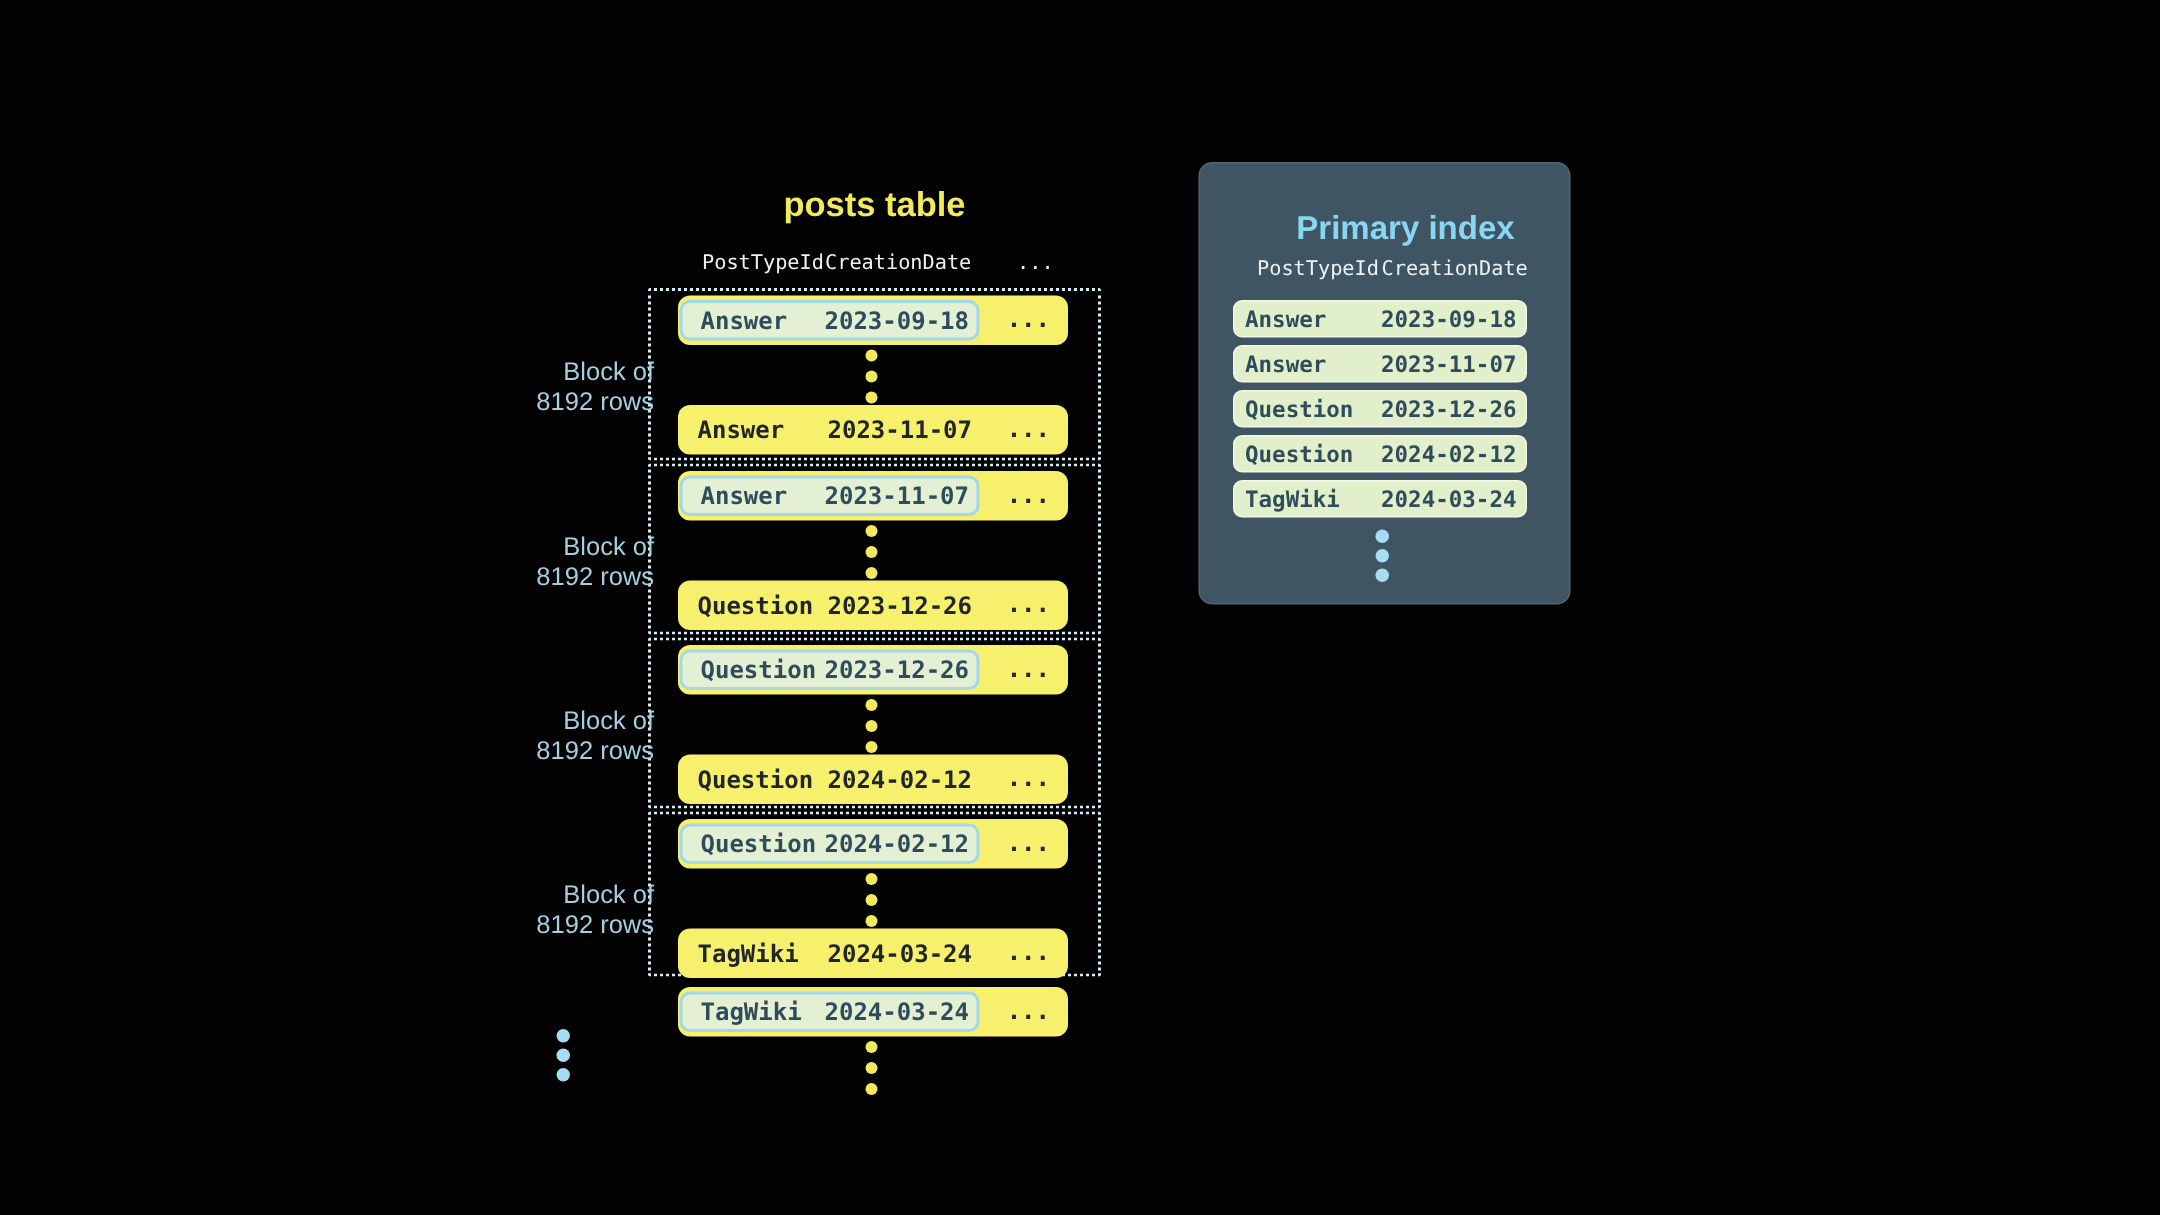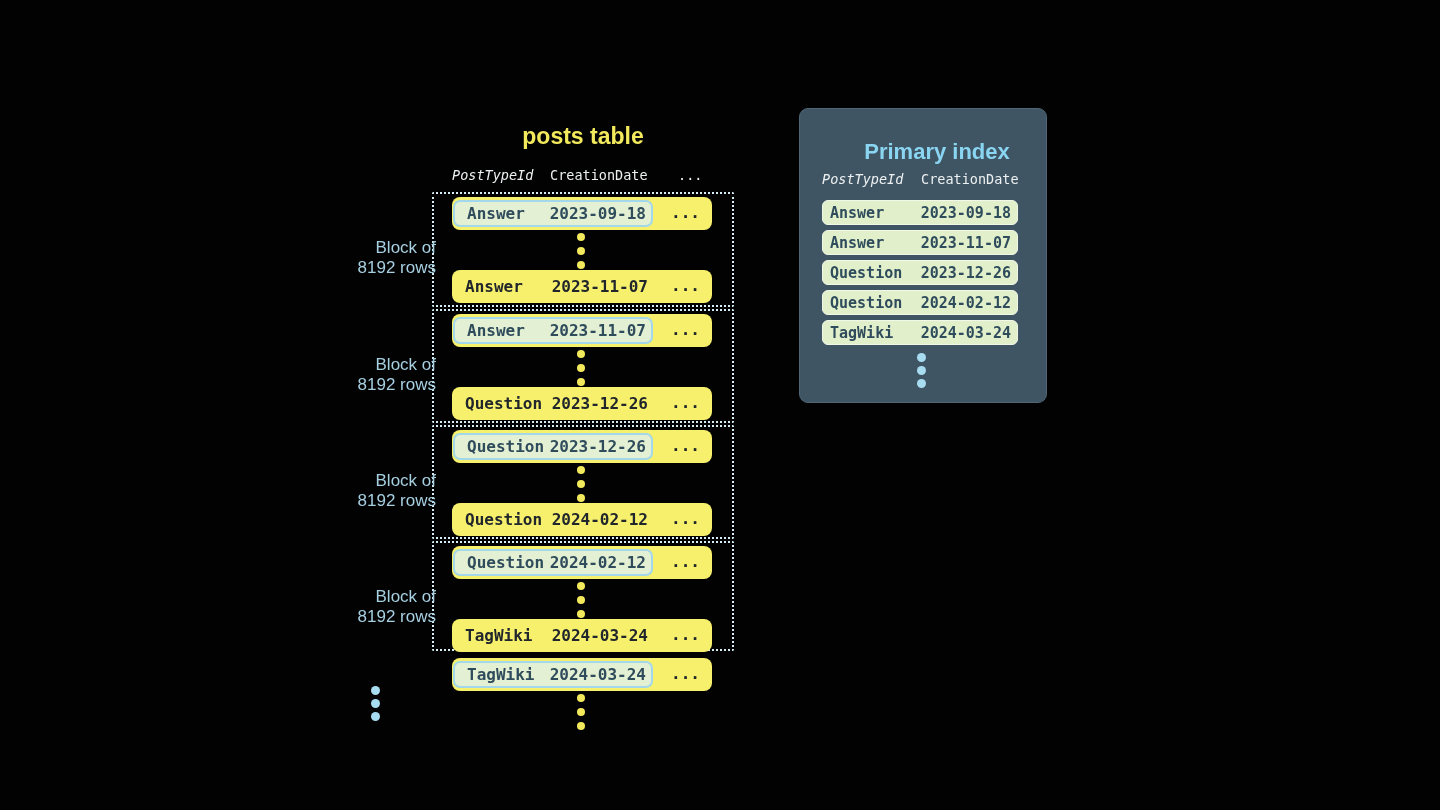--- a/index.html
+++ b/index.html
@@ -5,21 +5,21 @@
   html,body{margin:0;padding:0;background:#020203;}
   .stage{position:relative;width:1440px;height:810px;background:var(--background,#020203);
          overflow:hidden;font-family:"Liberation Sans",sans-serif;}
 
   
   .pt-title{position:absolute;left:432px;top:125px;width:302px;margin:0;text-align:center;
             font:600 23px "Liberation Sans",sans-serif;color:var(--accent-yellow);line-height:1;}
   .pt-heads{position:absolute;left:452px;top:167px;width:270px;height:18px;}
   .h{position:absolute;top:0;font:400 13.5px "DejaVu Sans Mono",monospace;
      color:var(--header-text);white-space:pre;}
-  .h-1{left:0;font-style:italic;} .h-2{left:98px;} .h-3{left:226px;}
+  .h-1{left:16px;} .h-2{left:98px;} .h-3{left:226px;}
 
   .pt-block{position:absolute;left:432px;width:302px;border:2px dotted var(--dotted-border);
             box-sizing:border-box;border-radius:2px;}
 
   .prow{position:absolute;left:18px;width:260px;height:33px;background:var(--row-yellow);
         border-radius:8px;}
   .prow .cell{position:absolute;left:1px;top:3px;width:200px;height:27px;box-sizing:border-box;
         display:flex;justify-content:space-between;align-items:center;
         padding:0 5px 0 12px;border-radius:7px;
         font:700 16px "DejaVu Sans Mono",monospace;color:var(--dark-text);}

